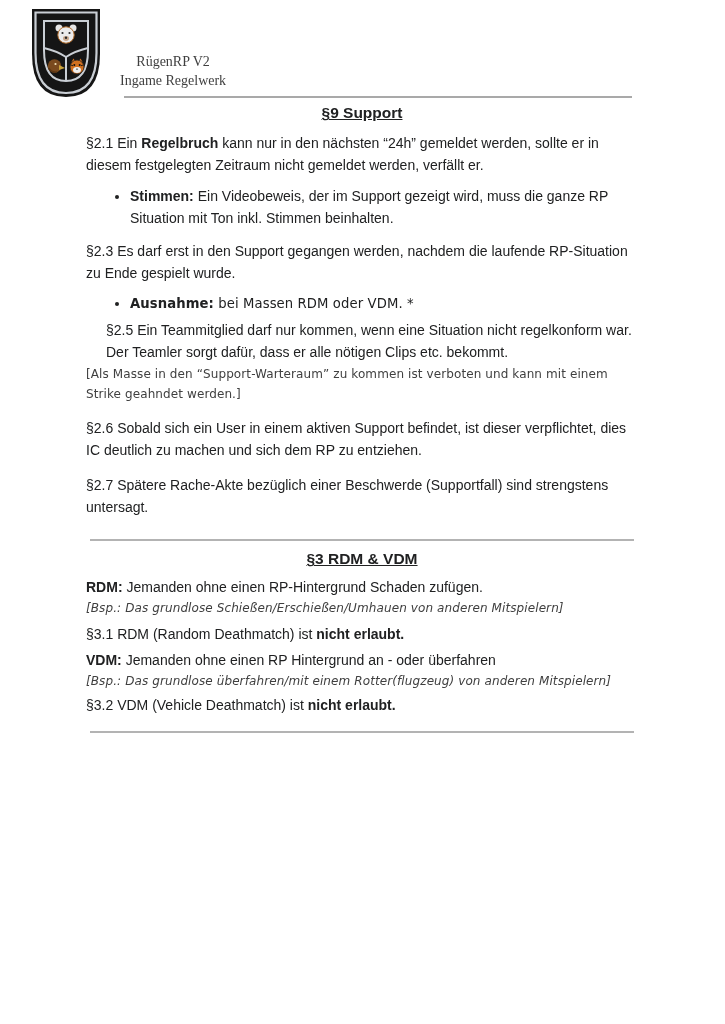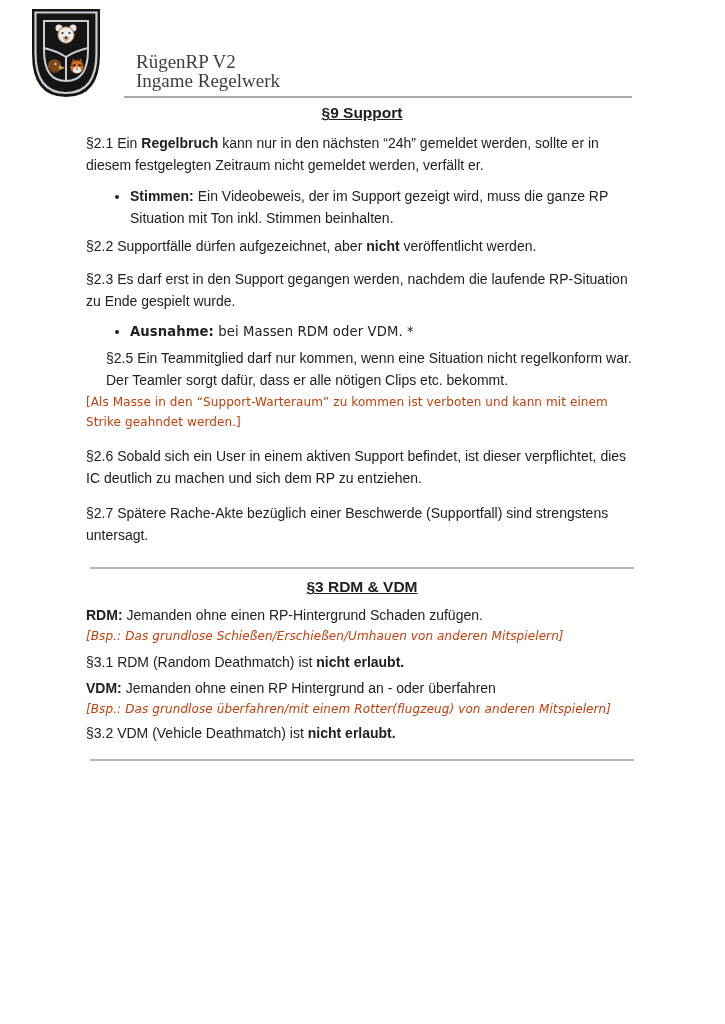--- a/index.html
+++ b/index.html
@@ -7,23 +7,23 @@
     position:relative;
     width:725px;height:1024px;
     background:#ffffff;
     font-family:"Liberation Sans", sans-serif;
     color:#202122;
     overflow:hidden;
   }
   
   .crest{position:absolute;left:30px;top:8px;}
   .doc-title{
-    position:absolute;left:136px;top:52px;
+    position:absolute;left:120px;top:52px;
     font-family:"Liberation Serif", serif;
-    font-size:19px;line-height:19px;color:#3f3f3f;
+    font-size:14px;line-height:19px;color:#3f3f3f;text-align:center;
   }
   .header-divider{
     position:absolute;left:124px;top:96px;width:508px;height:2px;
     background:#a9a9a9;border:none;margin:0;
   }
   
   .content{
     position:absolute;left:86px;top:0;width:552px;
     font-size:14px;line-height:22px;
   }
@@ -36,21 +36,21 @@
   p{margin:0;}
   .b{font-weight:bold;}
   ul{margin:0;padding-left:44px;list-style:disc outside;}
   li{line-height:22px;}
   li.geo, .geo{
     font-family:"DejaVu Sans", sans-serif;
     font-size:13.2px;letter-spacing:.1px;
   }
   .note{
     font-family:"DejaVu Sans", sans-serif;
-    font-size:12px;line-height:20px;color:#c2410c;letter-spacing:.1px;
+    font-size:12px;line-height:20px;color:#404040;letter-spacing:.1px;
   }
   .note.it{font-style:italic;}
   .rule-divider{
     height:2px;background:#b3b3b3;border:none;margin:0 4px;
   }
   
   #p21{margin-top:10px;}
   #ul1{margin-top:9px;}
   #p22{margin-top:6px;}
   #ul2{margin-top:10px;}
@@ -120,21 +120,20 @@
   <div class="content">
 
     <h2 id="h2" class="sec-heading">§9 Support</h2>
 
     <p id="p21"><span>§2.1 Ein </span><span class="b">Regelbruch</span><span> kann nur in den nächsten “24h” gemeldet werden, sollte er in diesem festgelegten Zeitraum nicht gemeldet werden, verfällt er.</span></p>
 
     <ul id="ul1">
       <li><span class="b">Stimmen:</span><span> Ein Videobeweis, der im Support gezeigt wird, muss die ganze RP Situation mit Ton inkl. Stimmen beinhalten.</span></li>
     </ul>
 
-    <p id="p22"><span>§2.2 Supportfälle dürfen aufgezeichnet, aber </span><span class="b">nicht</span><span> veröffentlicht werden.</span></p>
 
 
     <p id="p23">§2.3 Es darf erst in den Support gegangen werden, nachdem die laufende RP-Situation zu Ende gespielt wurde.</p>
 
     <ul id="ul3">
       <li class="geo"><span class="b">Ausnahme:</span><span> bei Massen RDM oder VDM. *</span></li>
     </ul>
 
 
     <p id="p25">§2.5 Ein Teammitglied darf nur kommen, wenn eine Situation nicht regelkonform war. Der Teamler sorgt dafür, dass er alle nötigen Clips etc. bekommt.</p>

